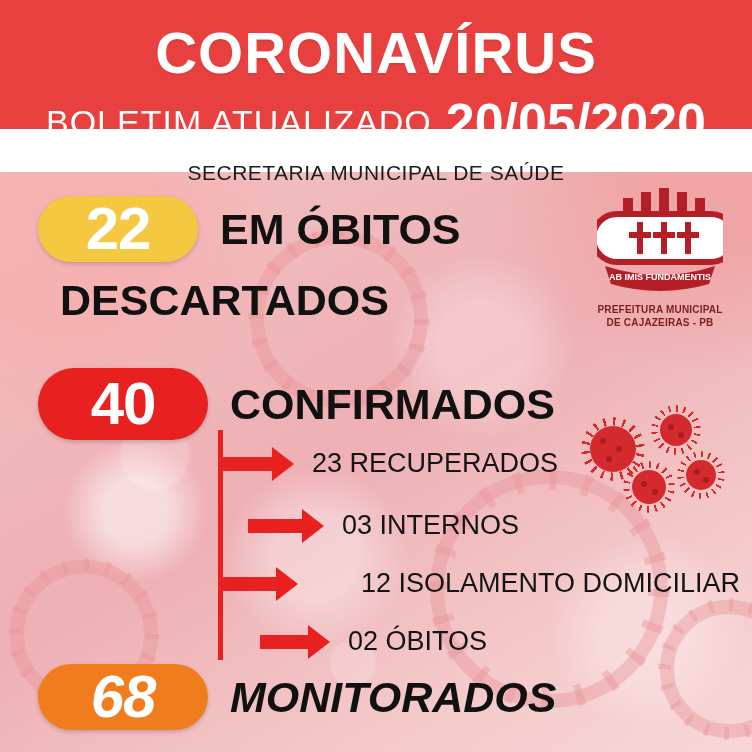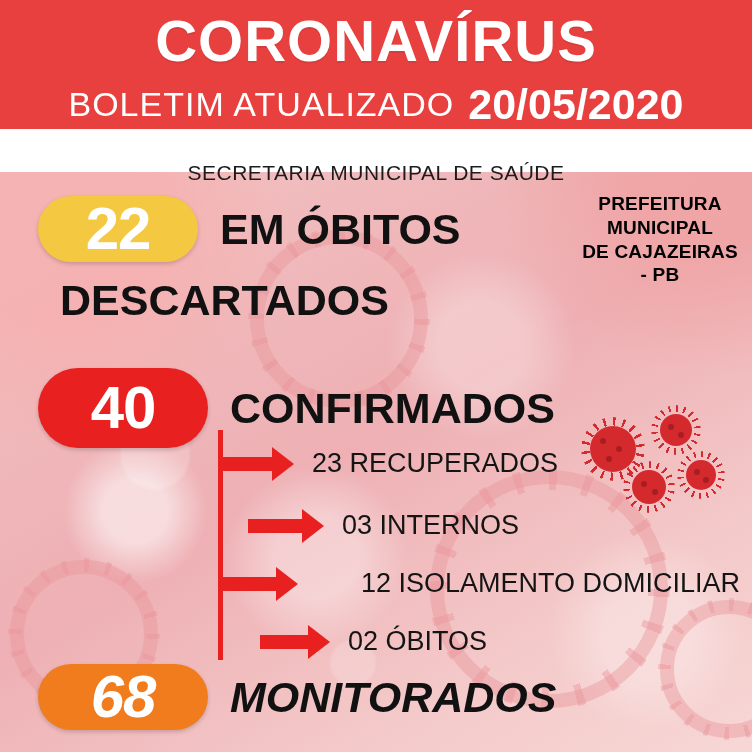--- a/index.html
+++ b/index.html
@@ -33,28 +33,28 @@
             mask:radial-gradient(circle, transparent 0 58%, #000 58% 100%);
   }
 
   
   .header{
     position:absolute;top:0;left:0;right:0;height:129px;
     background:#e8403f;color:#fff;text-align:center;
   }
   .title{
     font-size:58px;font-weight:bold;letter-spacing:1px;
-    line-height:1;padding-top:12px;
+    line-height:1;padding-top:24px;
     text-shadow:0 2px 0 rgba(0,0,0,.07);
   }
   .subrow{
     margin-top:10px;display:flex;align-items:center;justify-content:center;gap:14px;
   }
   .sub-label{font-size:34px;font-weight:normal;letter-spacing:1px;}
-  .sub-date{font-size:43px;font-weight:bold;letter-spacing:0px;}
+  .sub-date{font-size:52px;font-weight:bold;letter-spacing:0px;}
 
   .whitebar{
     position:absolute;top:129px;left:0;right:0;height:43px;background:#fff;
     display:flex;align-items:center;justify-content:center;
   }
   .whitebar span{font-size:21px;letter-spacing:.5px;color:#1c1c1c;margin-top:44px;}
 
   
   .row{position:absolute;display:flex;align-items:center;}
   .pill{
@@ -63,28 +63,28 @@
     box-shadow:0 2px 4px rgba(0,0,0,.18);
   }
   .pill .num{font-size:60px;line-height:1;letter-spacing:-1px;}
   .lbl{font-size:43px;font-weight:bold;color:#111;letter-spacing:0px;margin-left:22px;white-space:nowrap;}
 
   #row-analise{top:196px;left:38px;}
   #row-analise .pill{width:160px;height:66px;background:#f5c842;}
   #row-descartados{top:276px;left:38px;}
   #row-descartados .pill{width:160px;height:66px;background:#3b82d6;}
   #row-confirmados{top:368px;left:38px;}
-  #row-confirmados .pill{width:170px;height:80px;background:#e8201f;text-align:right;}
+  #row-confirmados .pill{width:170px;height:72px;background:#e8201f;text-align:right;}
   #row-monitorados{top:664px;left:38px;font-style:italic;}
   #row-monitorados .pill{width:170px;height:66px;background:#f07c1e;}
 
   
   .crest{position:absolute;top:188px;left:580px;width:160px;text-align:center;}
   .crest-art{width:126px;height:112px;margin:0 auto;position:relative;}
-  .crest-cap{font-size:19px;font-weight:bold;color:#000000;line-height:1.25;letter-spacing:.2px;margin-top:4px;}
+  .crest-cap{font-size:10px;font-weight:bold;color:#7f1d1d;line-height:1.25;letter-spacing:.2px;margin-top:4px;}
 
   
   .vline{position:absolute;left:218px;top:430px;width:5px;height:230px;background:#e8201f;}
   .brk{position:absolute;display:flex;align-items:center;}
   .arrow{position:relative;height:14px;background:#e8201f;}
   .arrow::after{
     content:"";position:absolute;right:-20px;top:-10px;
     border-left:22px solid #e8201f;
     border-top:17px solid transparent;
     border-bottom:17px solid transparent;
@@ -127,20 +127,40 @@
       <span class="sub-label">BOLETIM ATUALIZADO</span>
       <span class="sub-date">20/05/2020</span>
     </div>
   </div>
 
   <div class="whitebar">
     <span>SECRETARIA MUNICIPAL DE SAÚDE</span>
   </div>
 
   <div class="crest">
+    <div class="crest-art">
+      <svg viewBox="0 0 126 112" width="126" height="112" aria-hidden="true">
+        <g fill="#b41f27">
+          <rect x="26" y="10" width="10" height="16"></rect>
+          <rect x="44" y="4" width="10" height="22"></rect>
+          <rect x="62" y="0" width="10" height="26"></rect>
+          <rect x="80" y="4" width="10" height="22"></rect>
+          <rect x="98" y="10" width="10" height="16"></rect>
+        </g>
+        <path d="M20 26 H114 A16 16 0 0 1 114 74 H20 A22 22 0 0 1 20 26 Z" fill="#ffffff" stroke="#b41f27" stroke-width="6"></path>
+        <path d="M20 26 H114" stroke="#b41f27" stroke-width="6"></path>
+        <g fill="#b41f27">
+          <path d="M40 34 l6 0 0 10 8 0 0 6 -8 0 0 16 -6 0 0 -16 -8 0 0 -6 8 0 z"></path>
+          <path d="M64 34 l6 0 0 10 8 0 0 6 -8 0 0 16 -6 0 0 -16 -8 0 0 -6 8 0 z"></path>
+          <path d="M88 34 l6 0 0 10 8 0 0 6 -8 0 0 16 -6 0 0 -16 -8 0 0 -6 8 0 z"></path>
+        </g>
+        <path d="M8 78 Q63 96 118 78 L112 96 Q63 110 14 96 Z" fill="#b41f27"></path>
+        <text x="63" y="92" font-family="Liberation Sans, sans-serif" font-size="9" font-weight="bold" fill="#ffffff" text-anchor="middle">AB IMIS FUNDAMENTIS</text>
+      </svg>
+    </div>
     <div class="crest-cap">
       <div>PREFEITURA MUNICIPAL</div>
       <div>DE CAJAZEIRAS - PB</div>
     </div>
   </div>
 
   <div class="row" id="row-analise">
     <div class="pill">
       <span class="num">22</span>
     </div>

